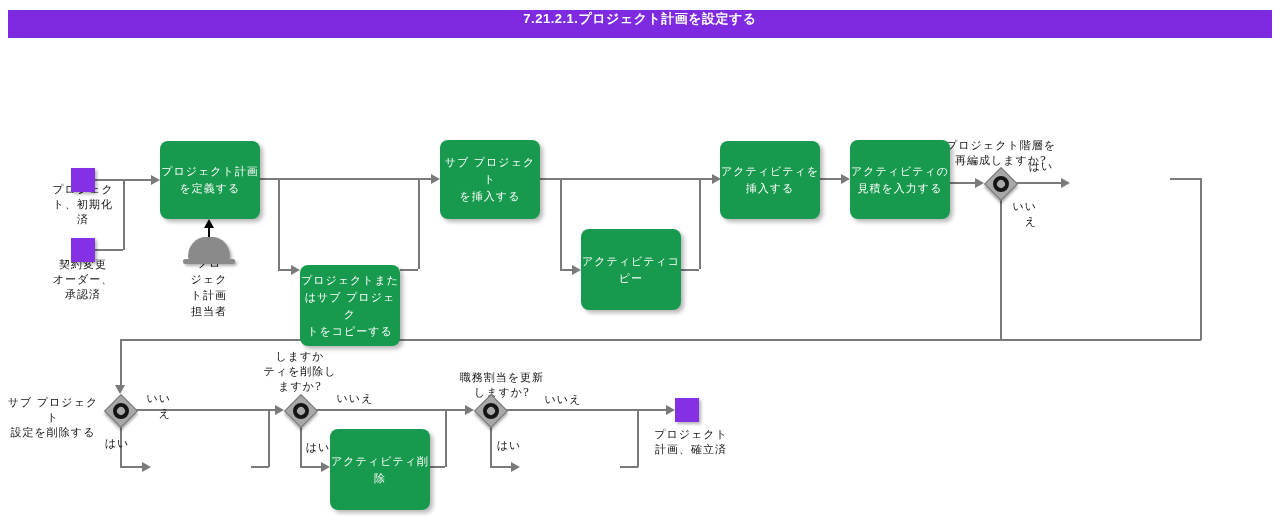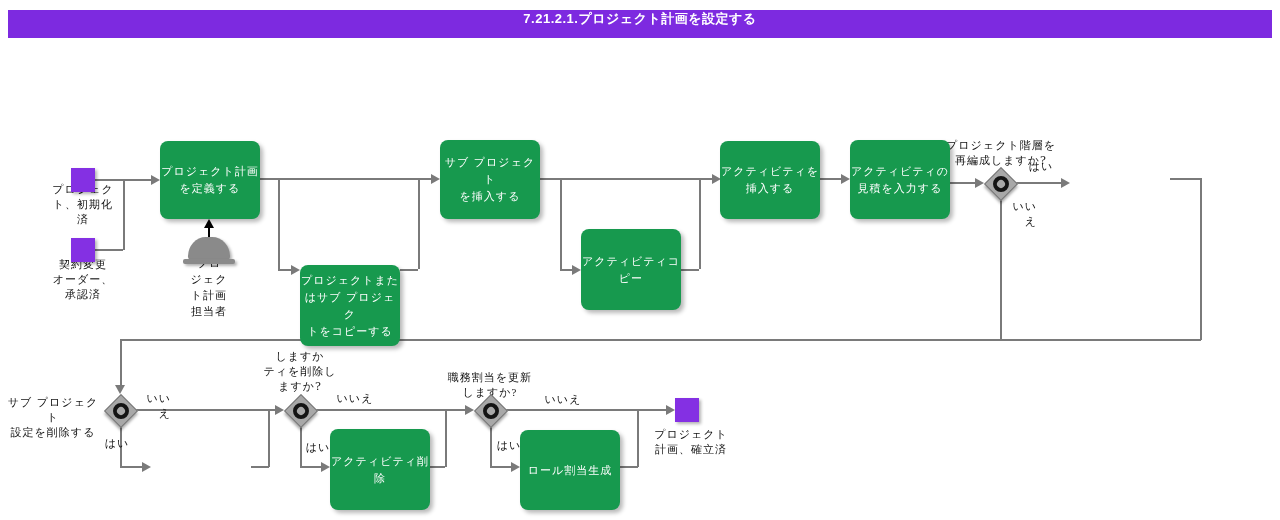--- a/index.html
+++ b/index.html
@@ -124,21 +124,21 @@
 
   <div class="lbl" style="left:178px;top:256px;width:62px;line-height:16px;">プロ
 ジェク
 ト計画
 担当者</div>
   <div class="lbl" style="left:4px;top:395px;width:98px;">サブ プロジェクト
 設定を削除する</div>
   <div class="lbl" style="left:256px;top:349px;width:88px;">しますか
 ティを削除し
 ますか?</div>
-  <div class="lbl" style="left:444px;top:370px;width:92px;font-family:Liberation Serif, serif;">職務割当を更新
+  <div class="lbl" style="left:456px;top:370px;width:92px;">職務割当を更新
 しますか?</div>
 
   <div class="lbl" style="left:1024px;top:159px;width:34px;">はい</div>
   <div class="lbl left" style="left:1003px;top:199px;width:34px;">いい
 え</div>
   <div class="lbl" style="left:100px;top:436px;width:34px;">はい</div>
   <div class="lbl left" style="left:137px;top:391px;width:34px;">いい
 え</div>
   <div class="lbl" style="left:301px;top:440px;width:34px;">はい</div>
   <div class="lbl" style="left:333px;top:391px;width:44px;">いいえ</div>
@@ -162,21 +162,20 @@
   <div class="task" style="left:440px;top:140px;width:100px;height:79px;">サブ プロジェクト
 を挿入する</div>
   <div class="task" style="left:581px;top:229px;width:100px;height:81px;">アクティビティコ
 ピー</div>
   <div class="task" style="left:720px;top:141px;width:100px;height:78px;">アクティビティを
 挿入する</div>
   <div class="task" style="left:850px;top:140px;width:100px;height:79px;">アクティビティの
 見積を入力する</div>
   <div class="task" style="left:330px;top:429px;width:100px;height:81px;">アクティビティ削
 除</div>
-  <div class="task" style="left:520px;top:430px;width:100px;height:80px;">ロール割当生成</div>
 
   <div class="gw" style="left:989px;top:172px;">
       <span class="ring"></span>
     </div>
   <div class="gw" style="left:109px;top:399px;">
       <span class="ring"></span>
     </div>
   <div class="gw" style="left:289px;top:399px;">
       <span class="ring"></span>
     </div>

